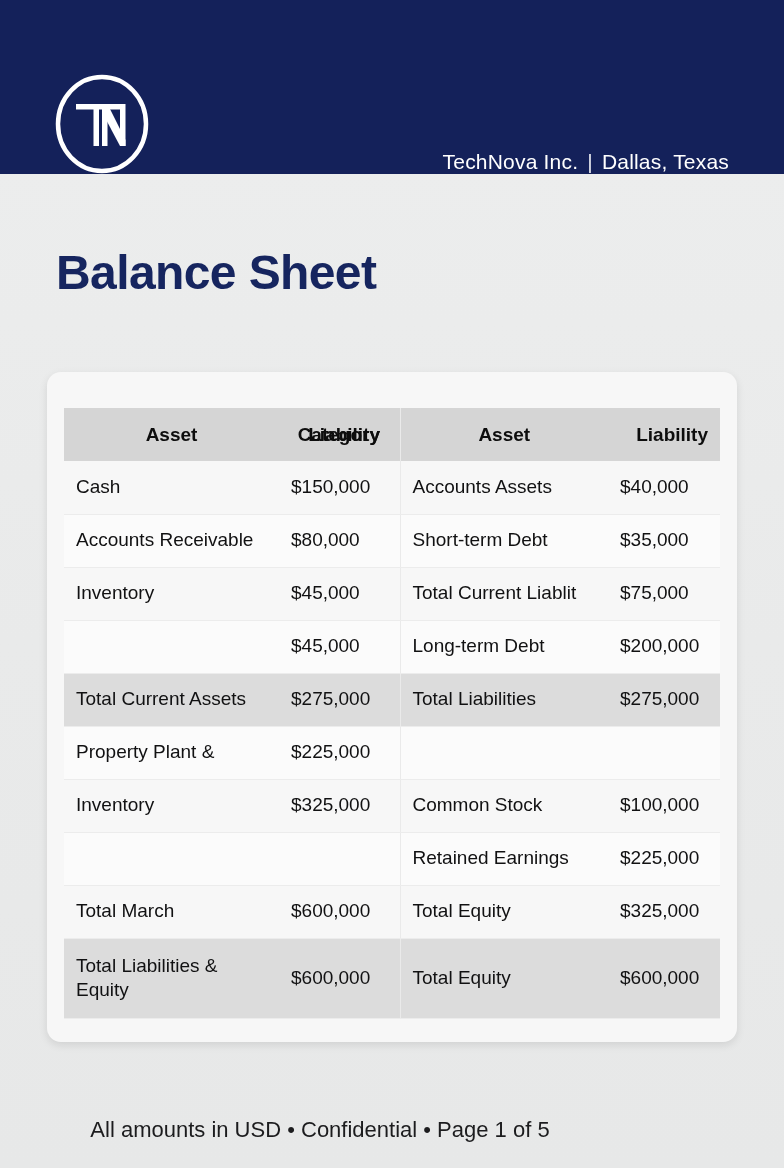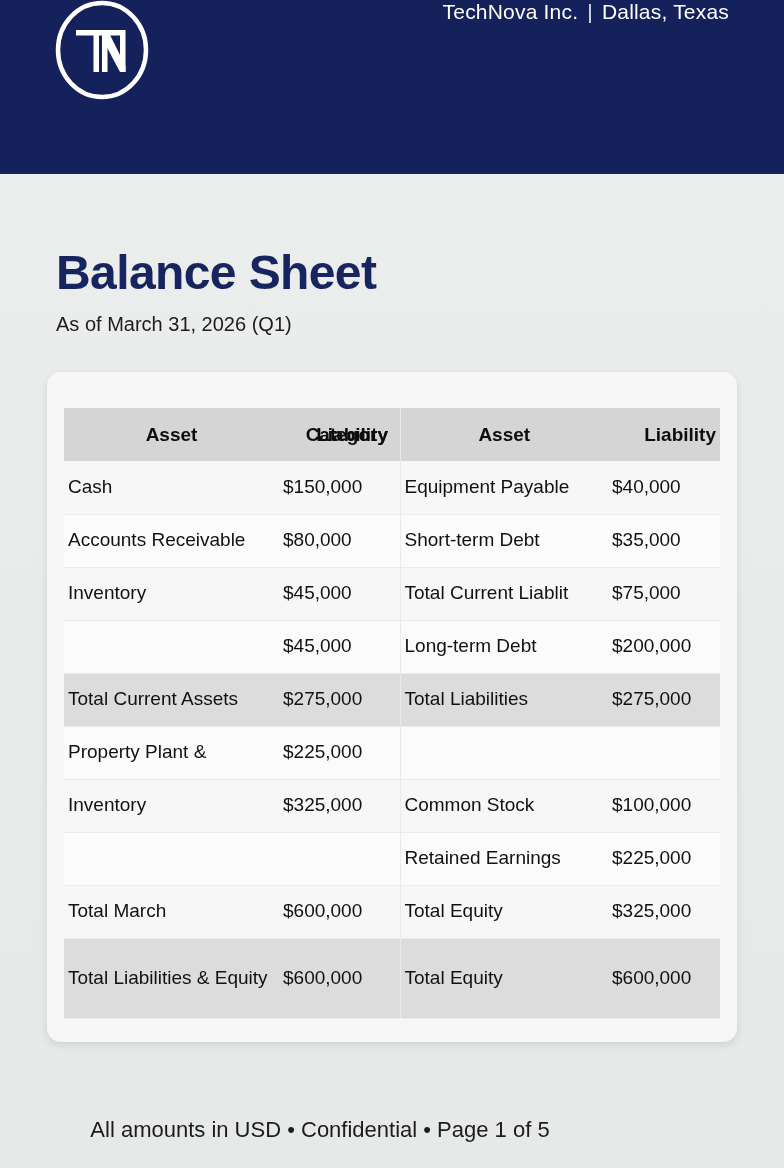--- a/index.html
+++ b/index.html
@@ -9,21 +9,21 @@
     font-family:"Liberation Sans", sans-serif;
     overflow:hidden;
   }
   .page { position:relative; width:784px; height:1168px;
           background:linear-gradient(180deg,#edeeee 0%,#e9eaea 55%,#e7e8e8 100%); }
 
   
   .band {
     position:absolute; top:0; left:0; width:784px; height:174px;
     background:#14215a;
-    display:flex; align-items:flex-start;
+    display:flex; align-items:flex-end;
   }
   .logo { margin-left:52px; width:100px; height:100px; flex:0 0 auto; }
   .logo svg { display:block; }
   .brand {
     margin-left:auto; margin-right:55px;
     color:#ffffff; font-size:21px; letter-spacing:.2px;
     display:flex; align-items:center; white-space:nowrap;
   }
   .brand .sep { margin:0 9px; font-weight:300; color:#e4e6ee; }
 
@@ -44,21 +44,21 @@
     width:690px; height:670px;
     background:#f7f7f7; border-radius:14px;
     box-shadow:0 3px 9px rgba(0,0,0,.10);
   }
   .table {
     position:absolute; left:17px; top:36px;
     width:656px;
     border-collapse:collapse;
     table-layout:fixed;
   }
-  .table td, .table th { padding:4px; }
+  .table td, .table th { padding:12px; }
 
   .hrow { background:#d5d5d5; height:53px; }
   .hcell {
     font-size:19px; font-weight:bold; color:#0d0d0d;
     vertical-align:middle; padding:0 14px;
   }
   .hcell.num { text-align:right; position:relative; }
   
   .overlap { position:relative; display:inline-block; }
   .overlap .b {
@@ -108,21 +108,20 @@
       </svg>
     </div>
     <div class="brand">
       <span>TechNova Inc.</span>
       <span class="sep">|</span>
       <span>Dallas, Texas</span>
     </div>
   </div>
 
   <div class="title">Balance Sheet</div>
-  <div class="subtitle">As of March 31, 2026 (Q1)</div>
 
   <div class="card">
     <table class="table">
       <colgroup>
         <col style="width:215px">
           <col style="width:113px">
         <col style="width:8px">
         <col style="width:208px">
           <col style="width:112px">
       </colgroup>
@@ -139,21 +138,21 @@
           <th class="divider"></th>
           <th class="hcell vsep">Asset</th>
           <th class="hcell num">Liability</th>
         </tr>
       </thead>
       <tbody>
           <tr class="row rowline alt">
             <td class="cell lbl">Cash</td>
             <td class="cell num">$150,000</td>
             <td class="divider"></td>
-            <td class="cell lbl vsep">Equipment Payable</td>
+            <td class="cell lbl vsep">Accounts Assets</td>
             <td class="cell num">$40,000</td>
           </tr>
           <tr class="row rowline plain">
             <td class="cell lbl">Accounts Receivable</td>
             <td class="cell num">$80,000</td>
             <td class="divider"></td>
             <td class="cell lbl vsep">Short-term Debt</td>
             <td class="cell num">$35,000</td>
           </tr>
           <tr class="row rowline alt">

